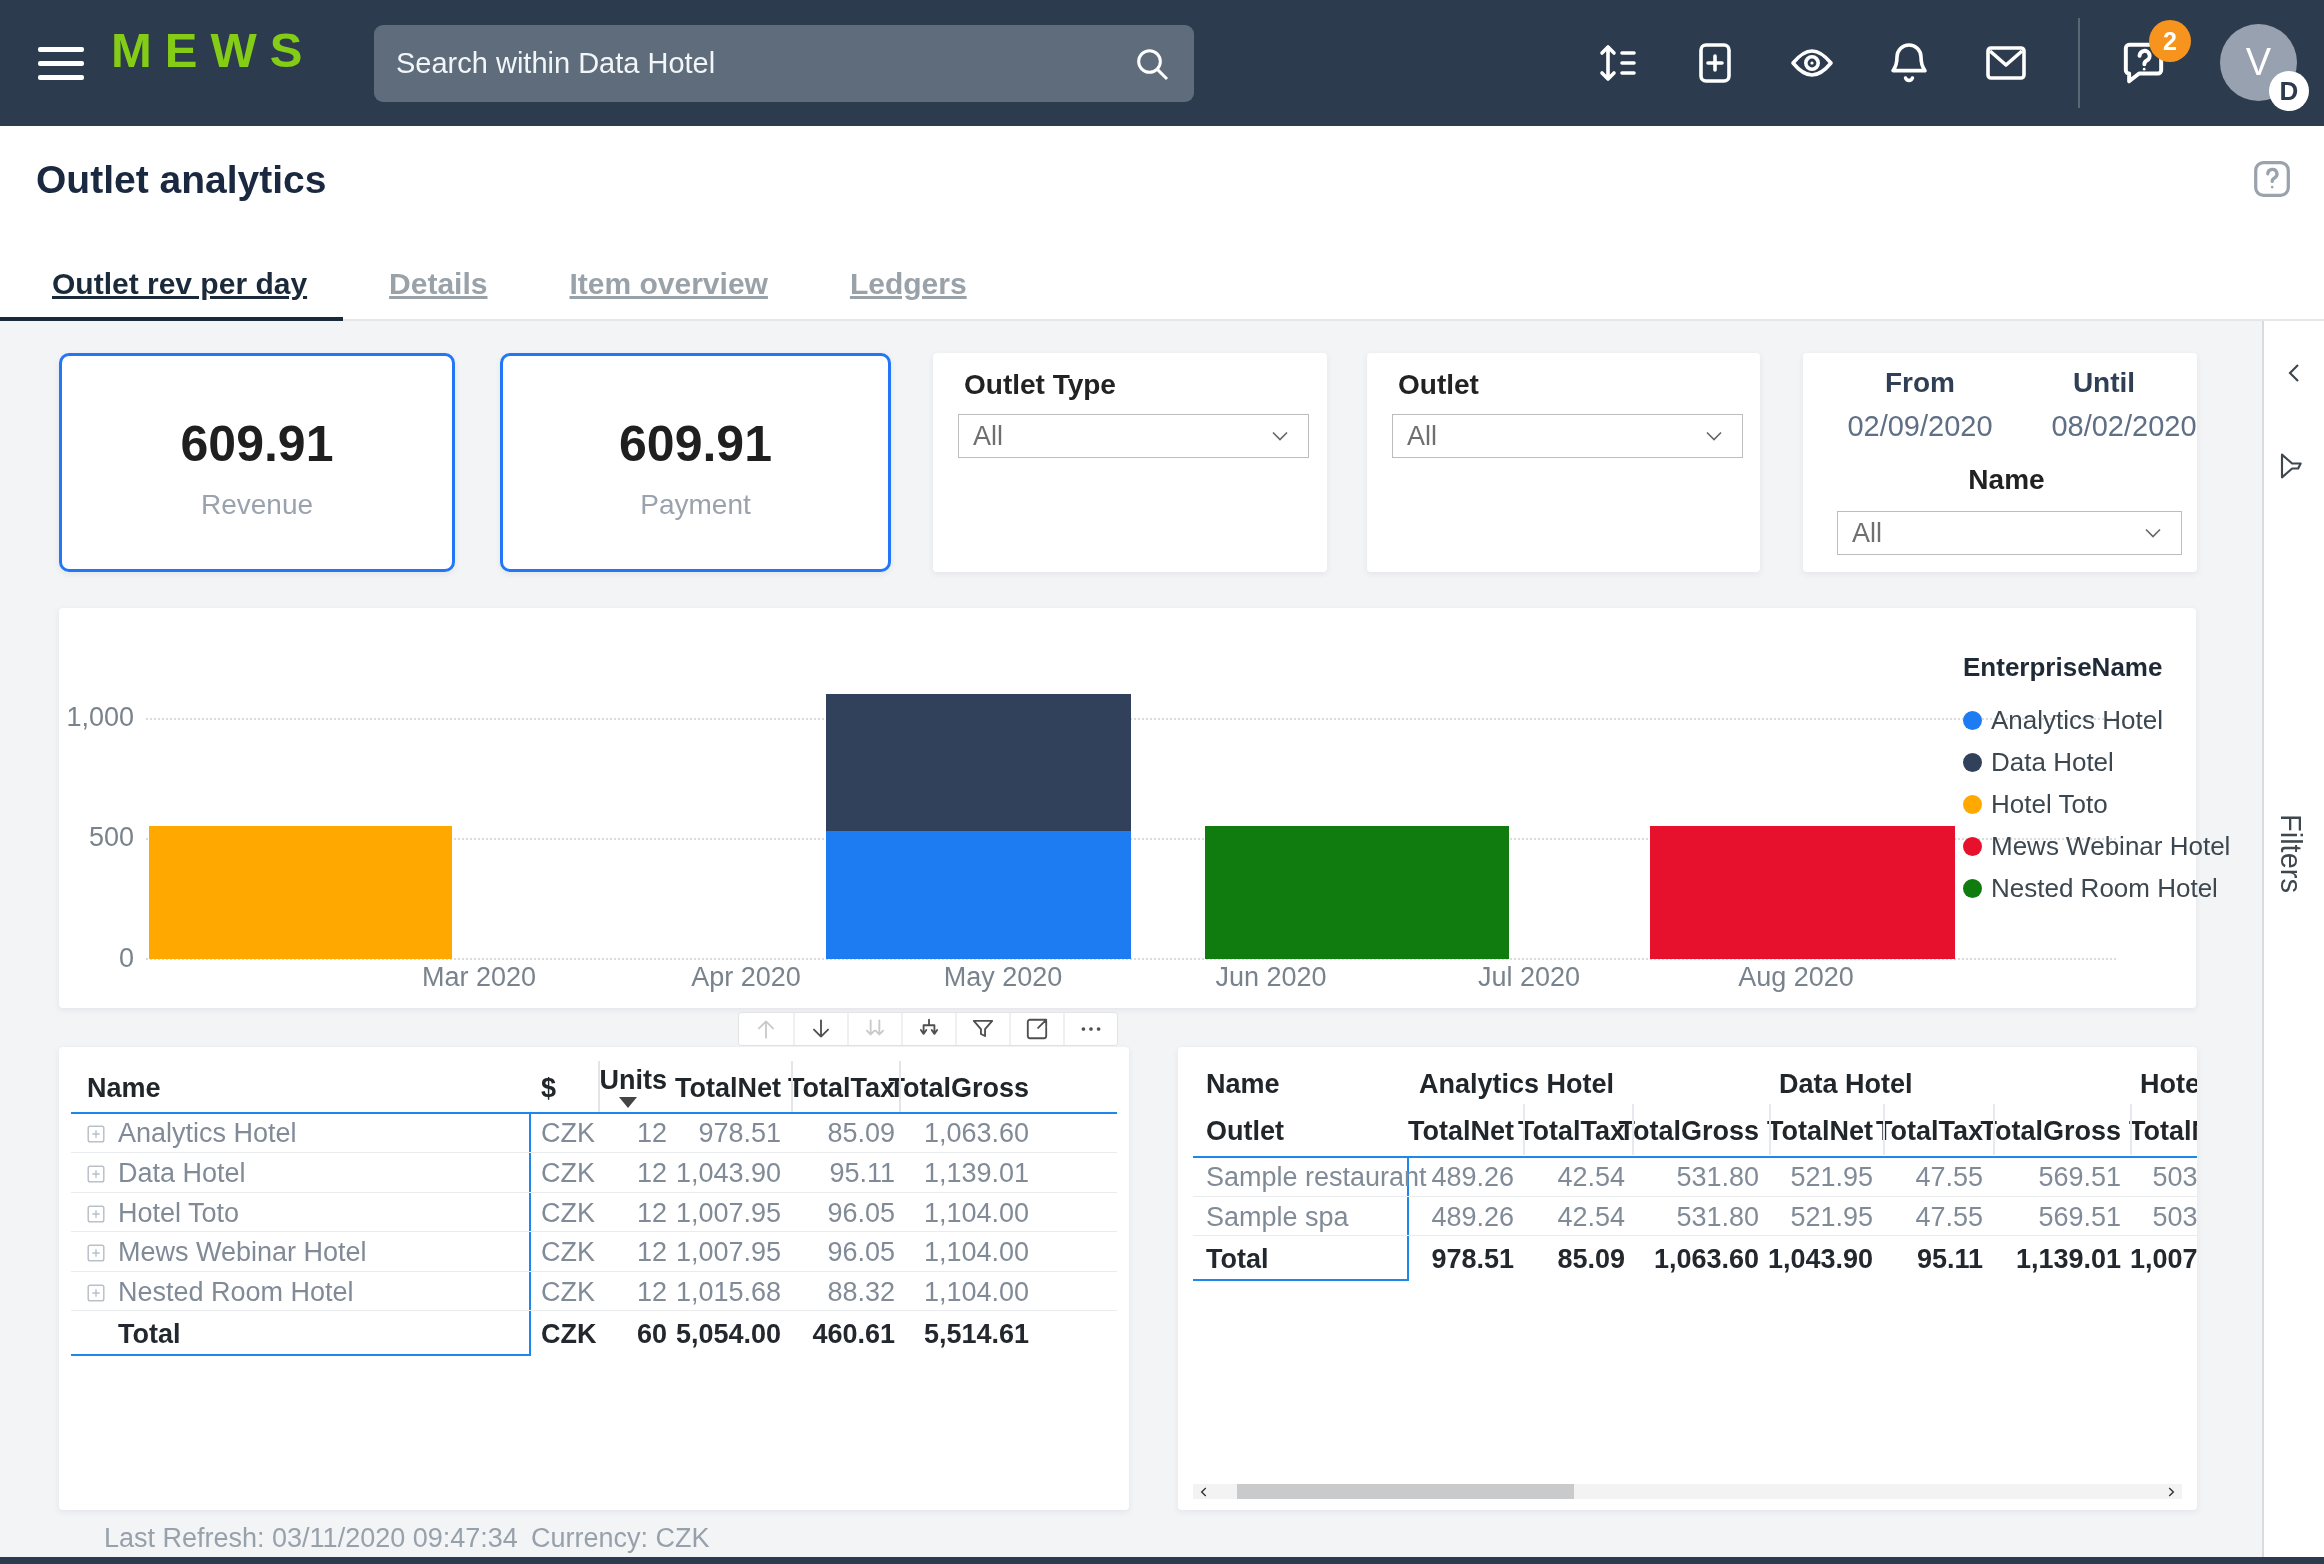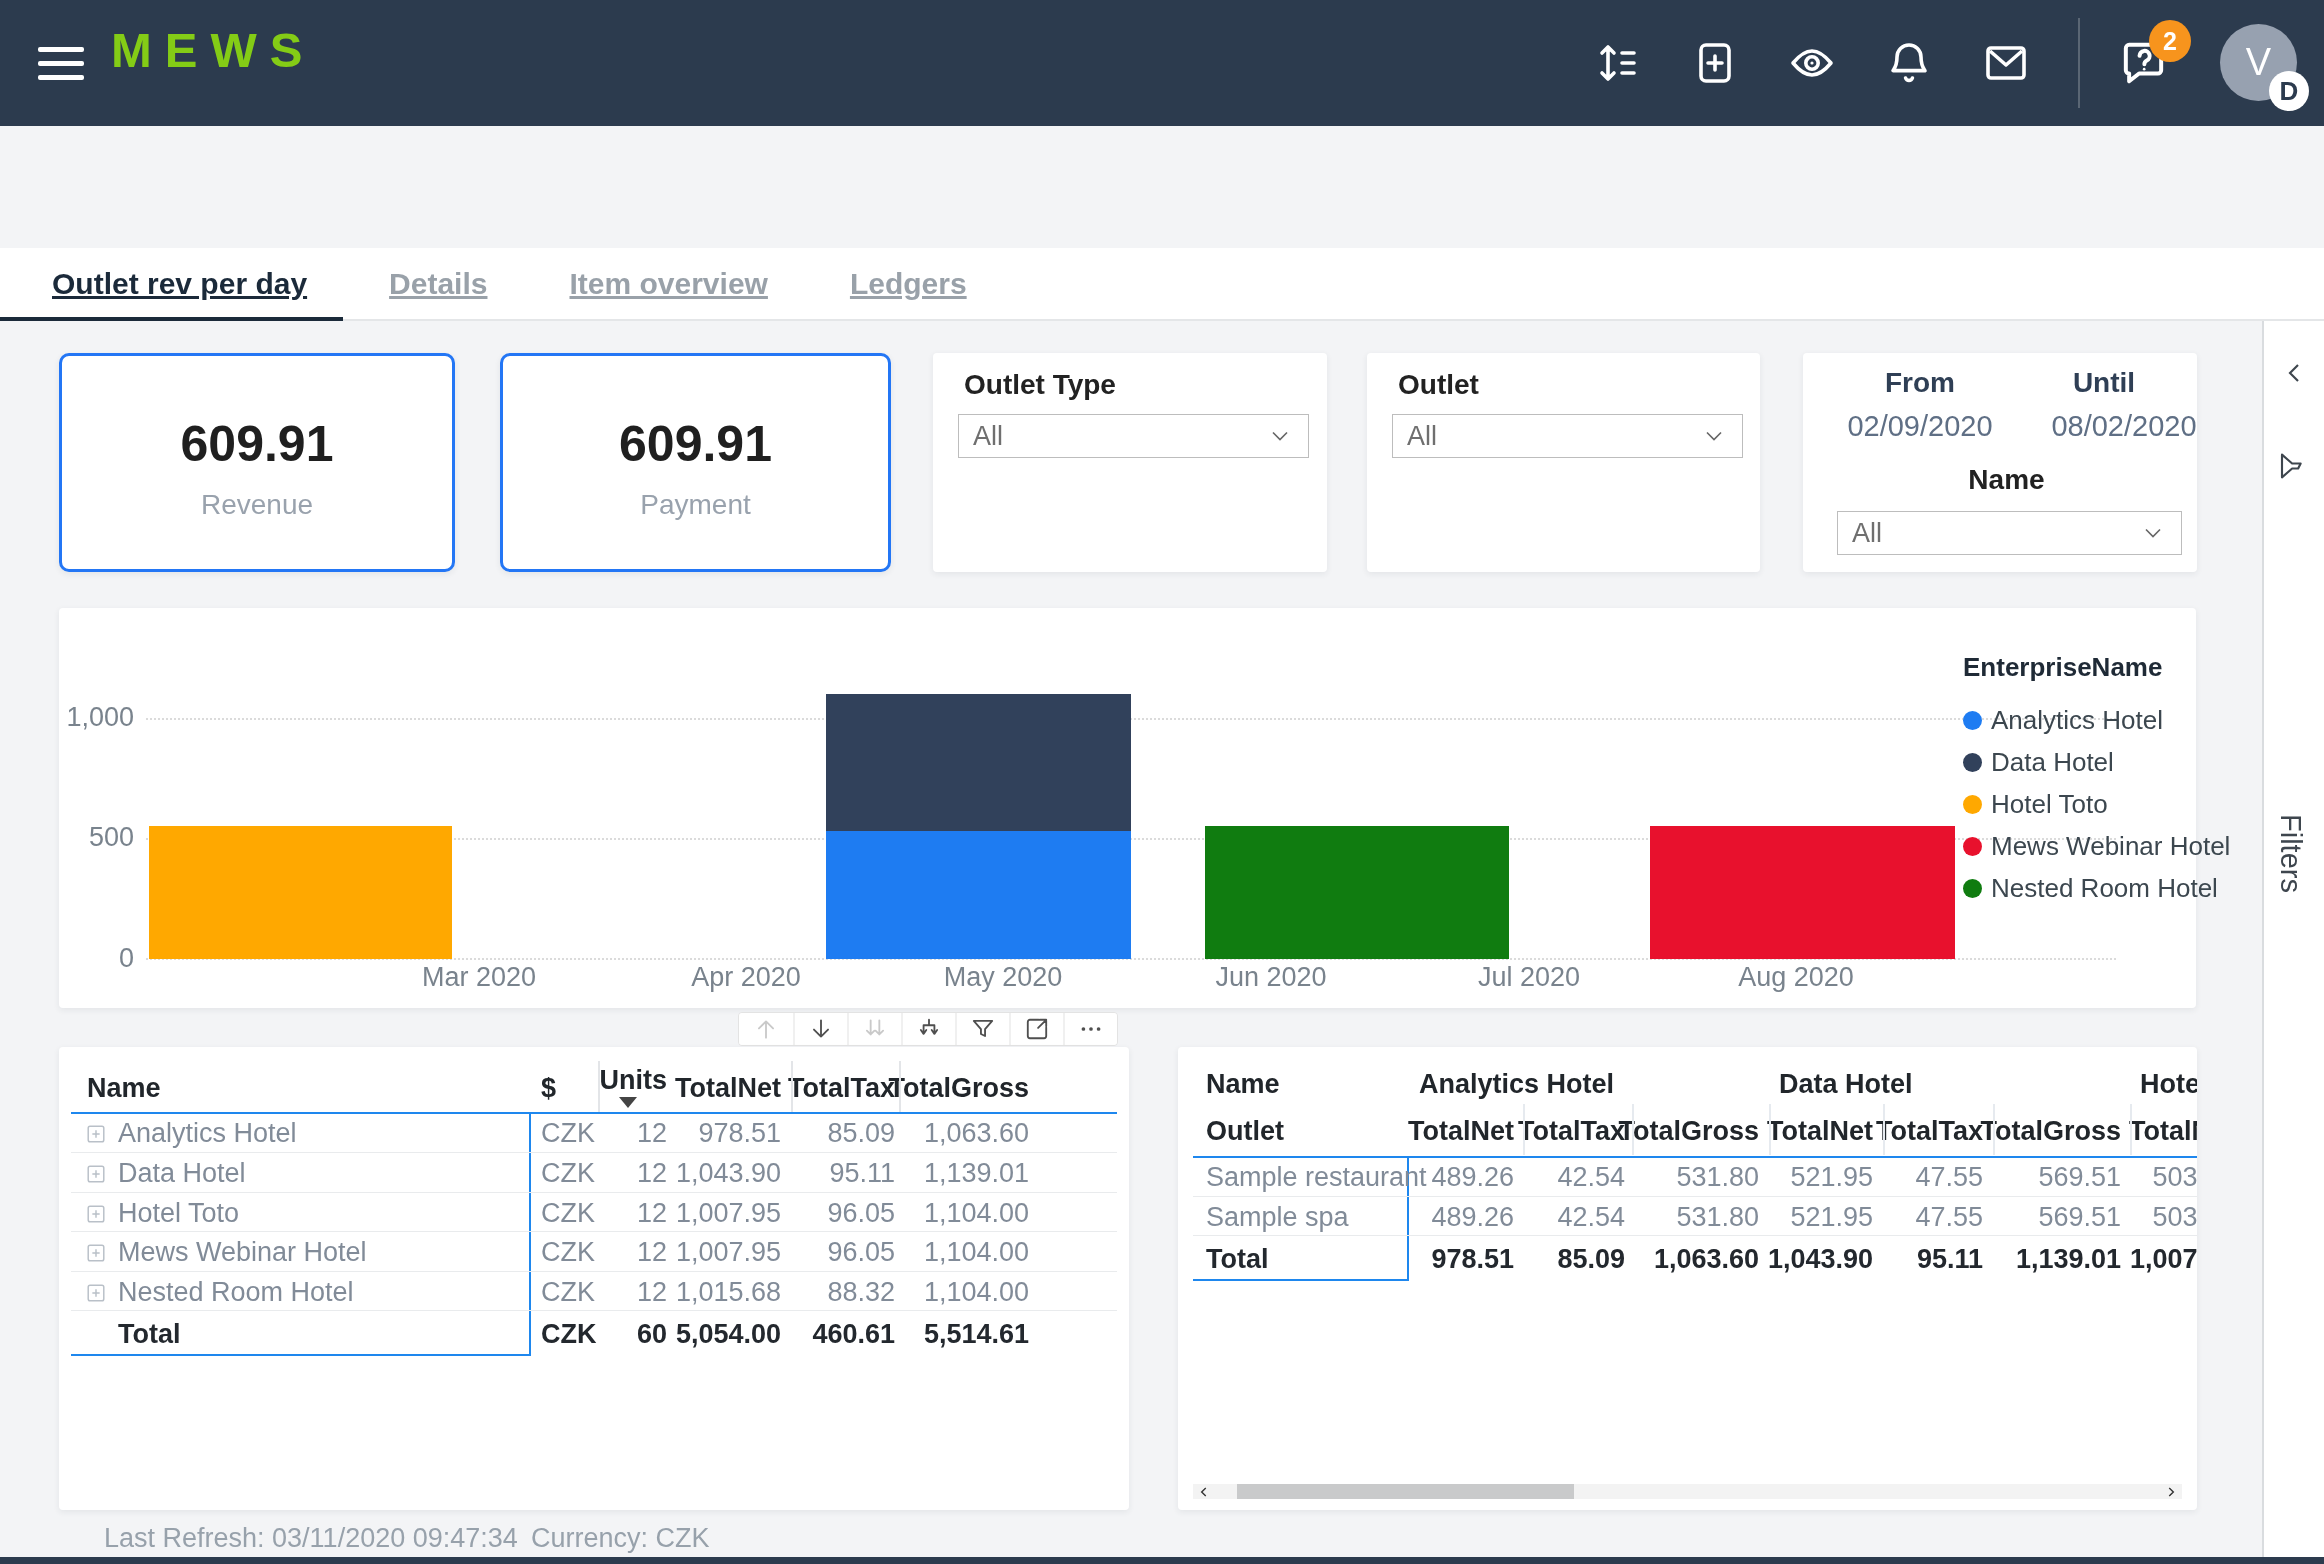--- a/index.html
+++ b/index.html
@@ -107,20 +107,27 @@
 
 <div class="screen">
 
   <header class="navbar">
     <div class="hamburger">
         <span></span>
         <span></span>
         <span></span>
       </div>
     <div class="logo">MEWS</div>
+    <div class="search">
+      <span class="search-ph">Search within Data Hotel</span>
+      <svg viewBox="0 0 24 24" fill="none" stroke="#fff" stroke-width="1.8">
+          <circle cx="10.5" cy="10.5" r="6.5"></circle>
+          <path d="M15.5 15.5L21 21"></path>
+        </svg>
+    </div>
     <div class="nav-icons" id="nav-icons">
         <div class="nav-ic"><svg viewBox="0 0 24 24" fill="none" stroke="currentColor" stroke-width="1.8" stroke-linecap="round" stroke-linejoin="round">
             <path d="M7 4v16M4 7l3-3 3 3M4 17l3 3 3-3M14 7h6M14 12h6M14 17h6"></path>
           </svg></div>
         <div class="nav-ic"><svg viewBox="0 0 24 24" fill="none" stroke="currentColor" stroke-width="1.8" stroke-linecap="round">
             <rect x="5" y="3" width="14" height="18" rx="2.5"></rect>
             <path d="M12 8.5v7M8.5 12h7"></path>
           </svg></div>
         <div class="nav-ic"><svg viewBox="0 0 24 24" fill="none" stroke="currentColor" stroke-width="1.8" stroke-linejoin="round">
             <path d="M2.5 12C6 7.8 8.8 6 12 6s6 1.8 9.5 6c-3.5 4.2-6.3 6-9.5 6s-6-1.8-9.5-6z"></path>
@@ -144,20 +151,30 @@
           <circle cx="12.3" cy="15" r="0.6" fill="currentColor" stroke="none"></circle>
         </svg>
       <div class="chat-badge">2</div>
     </div>
     <div class="avatar">
       <span>V</span>
       <div class="avatar-sub">D</div>
     </div>
   </header>
 
+  <div class="titlebar">
+    <h1 class="page-title">Outlet analytics</h1>
+    <div class="help-btn">
+      <svg viewBox="0 0 24 24" fill="none" stroke="currentColor" stroke-width="1.7">
+          <rect x="3.5" y="3.5" width="17" height="17" rx="4"></rect>
+          <path d="M9.8 9.3a2.4 2.4 0 113.5 2.2c-.8.4-1.2 1-1.2 1.8" stroke-linecap="round"></path>
+          <circle cx="12.1" cy="16.2" r="0.7" fill="currentColor" stroke="none"></circle>
+        </svg>
+    </div>
+  </div>
   <nav class="tabs" id="tabs">
       <div class="tab active">Outlet rev per day</div>
       <div class="tab">Details</div>
       <div class="tab">Item overview</div>
       <div class="tab">Ledgers</div>
     </nav>
 
   <main class="content">
 
     <div class="card kpi" style="left:59px; top:32px; width:396px; height:219px;">

